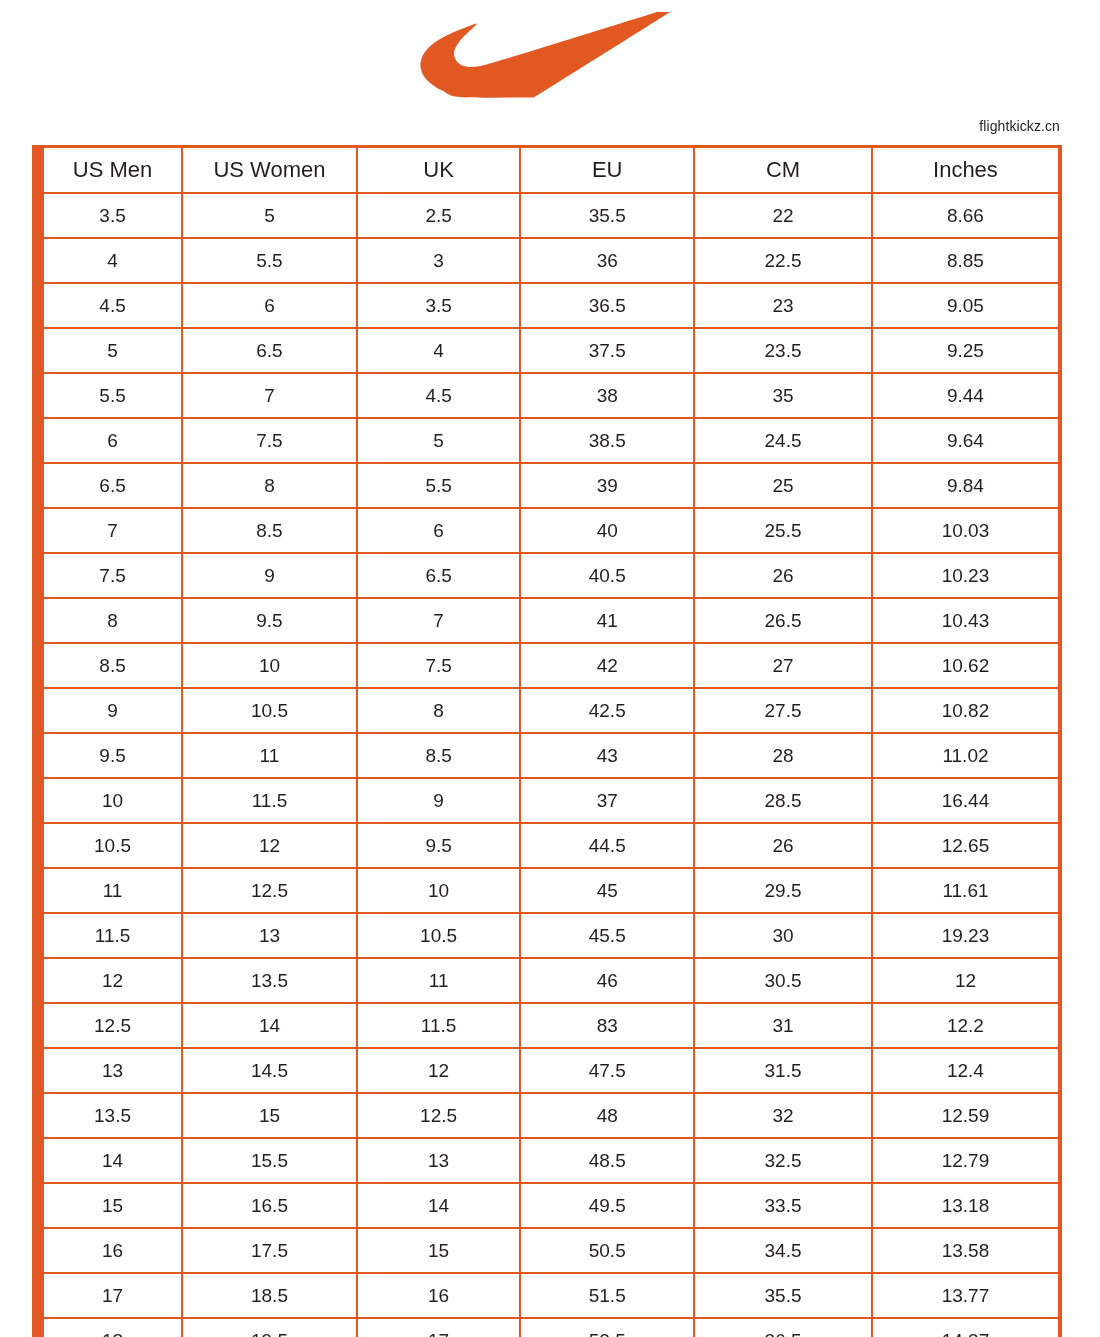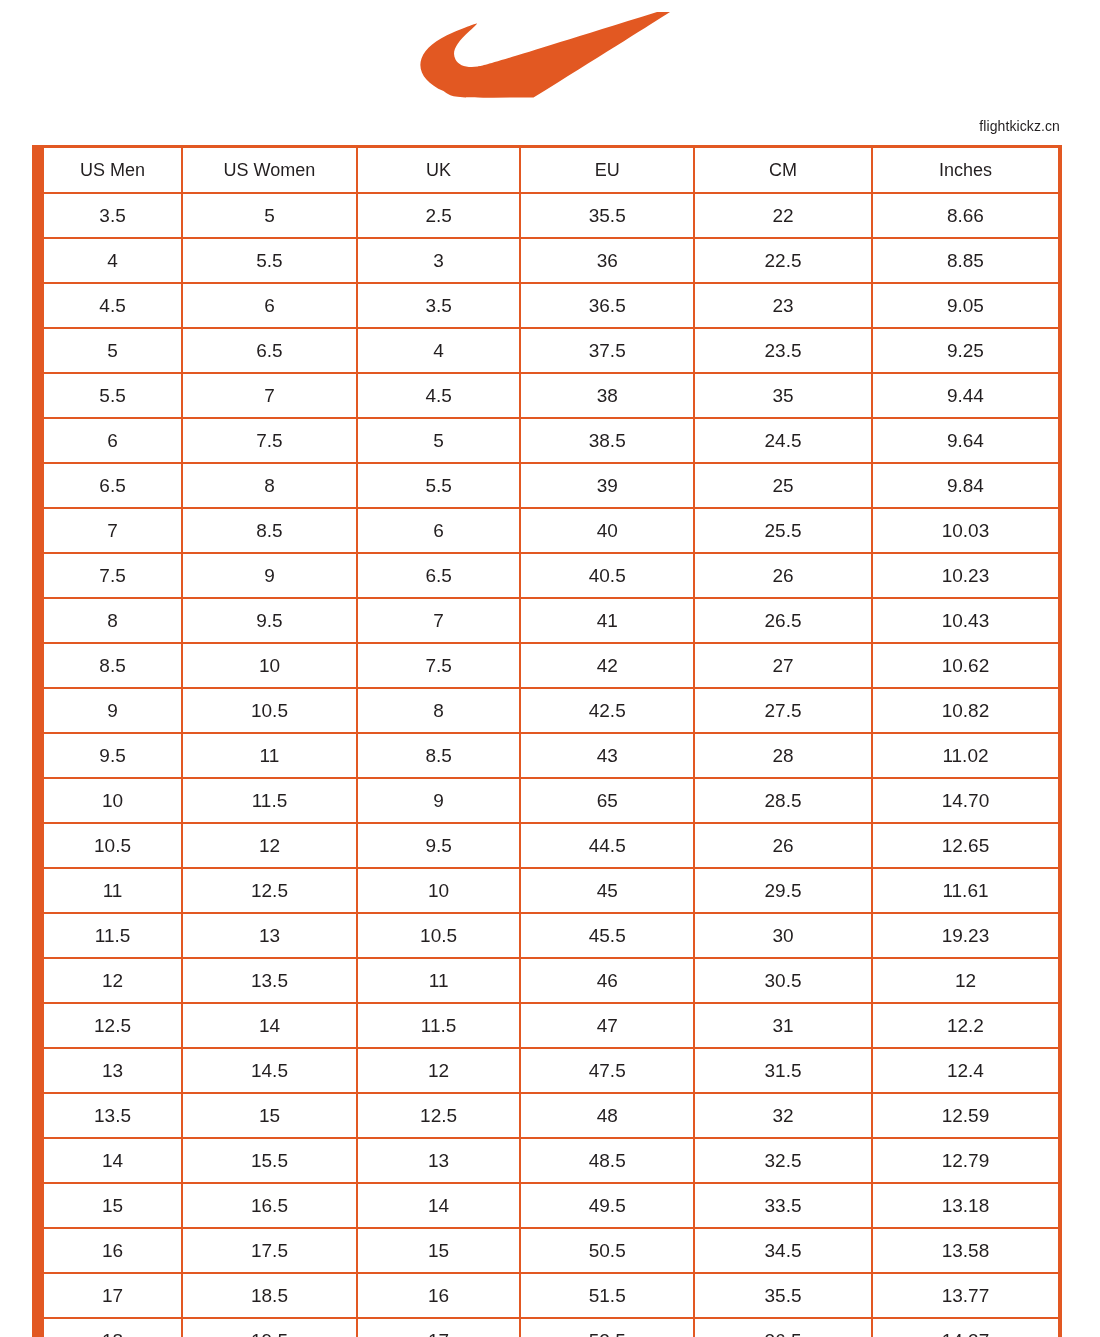--- a/index.html
+++ b/index.html
@@ -59,21 +59,21 @@
     font-size: 19px;
     height: 43px;
     line-height: 43px;
     padding: 0;
     color: #231f20;
     background: #ffffff;
   }
   table.size-table th {
     height: 44px;
     line-height: 44px;
-    font-size: 18px;
+    font-size: 22px;
     text-align: center;
   }
   
   table.size-table {
     border-left: 12px solid #e25822;
     border-right: 4px solid #e25822;
     border-top: 3px solid #e25822;
   }
 </style>
 </head>
@@ -209,23 +209,23 @@
           <td>11</td>
           <td>8.5</td>
           <td>43</td>
           <td>28</td>
           <td>11.02</td>
         </tr>
         <tr>
           <td>10</td>
           <td>11.5</td>
           <td>9</td>
-          <td>65</td>
+          <td>37</td>
           <td>28.5</td>
-          <td>14.70</td>
+          <td>16.44</td>
         </tr>
         <tr>
           <td>10.5</td>
           <td>12</td>
           <td>9.5</td>
           <td>44.5</td>
           <td>26</td>
           <td>12.65</td>
         </tr>
         <tr>
@@ -249,21 +249,21 @@
           <td>13.5</td>
           <td>11</td>
           <td>46</td>
           <td>30.5</td>
           <td>12</td>
         </tr>
         <tr>
           <td>12.5</td>
           <td>14</td>
           <td>11.5</td>
-          <td>47</td>
+          <td>83</td>
           <td>31</td>
           <td>12.2</td>
         </tr>
         <tr>
           <td>13</td>
           <td>14.5</td>
           <td>12</td>
           <td>47.5</td>
           <td>31.5</td>
           <td>12.4</td>

